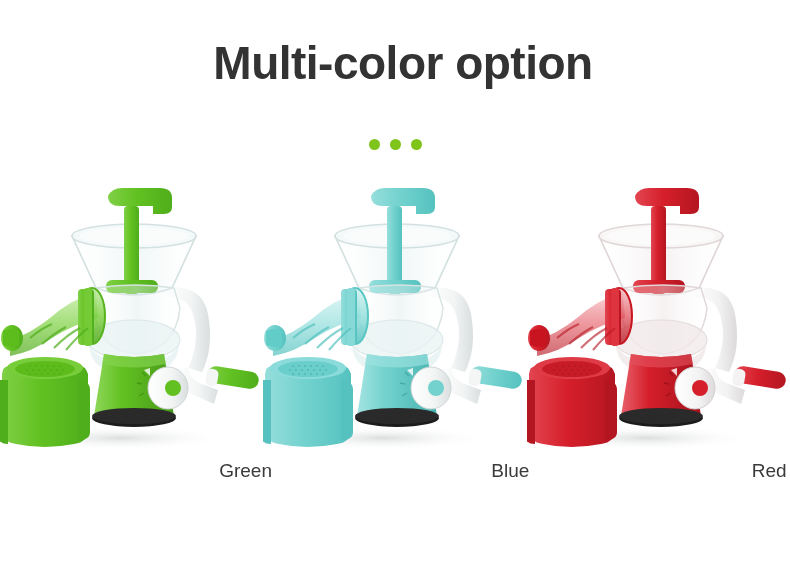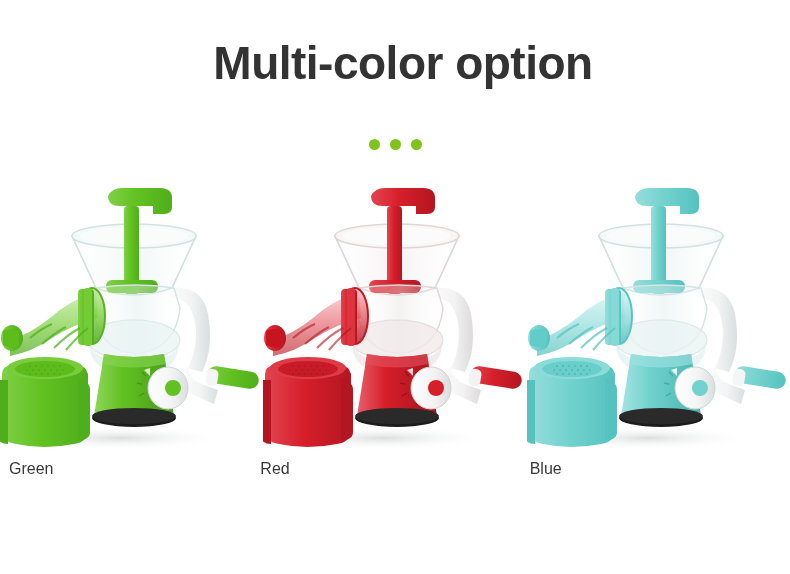--- a/index.html
+++ b/index.html
@@ -65,22 +65,22 @@
     left: 0;
     top: 0;
     width: 263px;
     height: 268px;
   }
   .label {
     position: absolute;
     left: 0;
     top: 272px;
     width: 263px;
-    text-align: left;
-    font-size: 16px;
+    text-align: right;
+    font-size: 19px;
     color: #3a3a3a;
     font-weight: normal;
   }
   
   .product.p1 .label { transform: translateX(9px); }
   .product.p2 .label { transform: translateX(3px); }
   .product.p3 .label { transform: translateX(-3px); }
 </style>
 </head>
 <body>
@@ -205,20 +205,129 @@
             <circle cx="42" cy="186" r="0.9"></circle>
           <circle cx="48" cy="186" r="0.9"></circle>
             <circle cx="54" cy="186" r="0.9"></circle>
             <circle cx="60" cy="186" r="0.9"></circle>
         </g>
 
         <path d="M76 190 q14 2 14 12 l0 42 q0 8 -12 8 l0 -62 z" fill="#4FAE1B"></path>
         <path d="M0 192 q-6 4 -4 14 l0 40 q2 10 12 10 l0 -64 z" fill="#4FAE1B"></path>
       </svg>
       <div class="label" style="color: rgb(58, 58, 58);">Green</div>
+    </div>
+
+    <div class="product p2">
+      <svg class="juicer" viewBox="0 0 263 268" xmlns="http://www.w3.org/2000/svg">
+        <defs>
+          <linearGradient id="gBody2" x1="0" y1="0" x2="1" y2="0">
+            <stop offset="0%" stop-color="#A4E4E2"></stop>
+            <stop offset="35%" stop-color="#73D2CE"></stop>
+            <stop offset="100%" stop-color="#46B3B0"></stop>
+          </linearGradient>
+          <linearGradient id="gCup2" x1="0" y1="0" x2="1" y2="0">
+            <stop offset="0%" stop-color="#96DEDC"></stop>
+            <stop offset="45%" stop-color="#73D2CE"></stop>
+            <stop offset="100%" stop-color="#55C2BF"></stop>
+          </linearGradient>
+          <linearGradient id="gAug2" x1="0" y1="0" x2="0" y2="1">
+            <stop offset="0%" stop-color="#D7F3F2" stop-opacity="0.85"></stop>
+            <stop offset="50%" stop-color="#8EDDDB" stop-opacity="0.8"></stop>
+            <stop offset="100%" stop-color="#55C2BF" stop-opacity="0.85"></stop>
+          </linearGradient>
+          <linearGradient id="gGlass2" x1="0" y1="0" x2="1" y2="0">
+            <stop offset="0%" stop-color="#FFFFFF" stop-opacity="0.1"></stop>
+            <stop offset="50%" stop-color="#DCEAEA" stop-opacity="0.45"></stop>
+            <stop offset="100%" stop-color="#FFFFFF" stop-opacity="0.12"></stop>
+          </linearGradient>
+          <linearGradient id="gWhite2" x1="0" y1="0" x2="1" y2="0">
+            <stop offset="0%" stop-color="#FFFFFF"></stop>
+            <stop offset="60%" stop-color="#F2F4F4"></stop>
+            <stop offset="100%" stop-color="#D9DEDE"></stop>
+          </linearGradient>
+          <radialGradient id="gShadow2" cx="0.5" cy="0.5" r="0.5">
+            <stop offset="0%" stop-color="#9aa0a0" stop-opacity="0.35"></stop>
+            <stop offset="100%" stop-color="#ffffff" stop-opacity="0"></stop>
+          </radialGradient>
+        </defs>
+
+        <ellipse cx="120" cy="250" rx="105" ry="12" fill="url(#gShadow2)"></ellipse>
+
+        <path d="M168 100 q34 -4 40 26 q6 34 -6 58 l-14 -4 q12 -26 6 -50 q-6 -24 -30 -20 z" fill="url(#gWhite2)"></path>
+        <path d="M188 180 q2 12 14 16 l16 6 l-4 14 l-18 -8 q-20 -8 -22 -26 z" fill="url(#gWhite2)"></path>
+        <rect x="207" y="181" width="52" height="17" rx="8.5" fill="url(#gCup2)" transform="rotate(9 233 189)"></rect>
+        <rect x="206" y="181" width="12" height="17" rx="5" fill="#F4F6F6" transform="rotate(9 212 189)"></rect>
+
+        <path d="M72 48 L196 48 L172 100 q-38 14 -76 0 z" fill="url(#gGlass2)" stroke="#D3E0E0" stroke-width="1.6"></path>
+        <ellipse cx="134" cy="48" rx="62" ry="12" fill="#F4F9F9" stroke="#D3E0E0" stroke-width="1.6" opacity="0.95"></ellipse>
+        <ellipse cx="134" cy="48" rx="54" ry="9" fill="#FFFFFF" opacity="0.55"></ellipse>
+
+        <rect x="124" y="18" width="15" height="88" rx="4" fill="url(#gCup2)"></rect>
+        <path d="M108 8 q4 -8 14 -8 h38 q12 0 12 10 v9 q0 7 -8 7 h-11 v-8 h-33 q-12 0 -12 -10 z" fill="url(#gCup2)"></path>
+        <rect x="106" y="92" width="52" height="13" rx="6" fill="url(#gCup2)"></rect>
+
+        <path d="M96 100 q40 -6 78 0 l6 20 q-4 40 -42 46 q-38 -2 -44 -42 z" fill="url(#gGlass2)" stroke="#D6E3E3" stroke-width="1.4"></path>
+        <ellipse cx="134" cy="152" rx="46" ry="20" fill="#EAF4F4" opacity="0.8" stroke="#D6E3E3" stroke-width="1.2"></ellipse>
+        <path d="M88 152 q4 22 46 24 q42 -2 46 -24 l-2 12 q-6 22 -44 24 q-38 -2 -44 -24 z" fill="#E2EFEF" opacity="0.7"></path>
+
+        <path d="M96 104 q-26 8 -46 26 q-20 16 -40 22 l0 16 q22 -4 42 -18 q22 -14 46 -20 z" fill="url(#gAug2)" opacity="0.85"></path>
+        <ellipse cx="92" cy="128" rx="13" ry="28" fill="url(#gAug2)" stroke="#58C6C3" stroke-width="2"></ellipse>
+        <rect x="78" y="101" width="16" height="56" rx="4" fill="url(#gCup2)"></rect>
+        <rect x="84" y="100" width="8" height="58" rx="3" fill="#86D9D7"></rect>
+        <ellipse cx="12" cy="150" rx="11" ry="13" fill="url(#gCup2)"></ellipse>
+        <path d="M3 143 q8 -4 16 0 l0 14 q-8 4 -16 0 z" fill="#62CCC9"></path>
+        <g opacity="0.7" fill="none" stroke="#55C2BF" stroke-width="2.2">
+          <path d="M30 150 q12 -10 22 -14"></path>
+          <path d="M42 156 q14 -12 24 -17"></path>
+          <path d="M54 160 q14 -14 26 -20"></path>
+          <path d="M66 162 q12 -14 22 -22"></path>
+        </g>
+
+        <path d="M104 166 q30 6 60 0 l10 62 q-40 10 -80 0 z" fill="url(#gBody2)"></path>
+        <path d="M104 166 q30 6 60 0 l2 10 q-32 7 -64 0 z" fill="#9DE2E0" opacity="0.65"></path>
+        <ellipse cx="134" cy="230" rx="42" ry="9" fill="#1C1C1C"></ellipse>
+        <ellipse cx="134" cy="228" rx="42" ry="8" fill="#2A2A2A"></ellipse>
+        <ellipse cx="168" cy="200" rx="20" ry="21" fill="url(#gWhite2)" stroke="#CFD6D6" stroke-width="1"></ellipse>
+        <circle cx="173" cy="200" r="8" fill="#73D2CE"></circle>
+        <path d="M150 188 l-6 -6 l6 -2 z" fill="#FFFFFF" opacity="0.8"></path>
+        <g stroke="#3AA19E" stroke-width="1.4" opacity="0.75">
+          <path d="M146 188 l-4 -4"></path>
+          <path d="M142 196 l-5 -1"></path>
+          <path d="M144 205 l-5 3"></path>
+        </g>
+
+        <path d="M14 176 q30 -8 62 0 q10 2 12 10 l0 56 q0 12 -14 14 q-30 6 -58 0 q-14 -2 -14 -14 l0 -56 q0 -8 12 -10 z" fill="url(#gCup2)"></path>
+        <ellipse cx="45" cy="180" rx="38" ry="11" fill="#8ADBD9"></ellipse>
+        <ellipse cx="45" cy="181" rx="30" ry="8" fill="#6ACECB"></ellipse>
+        <g opacity="0.45" fill="#2F9390">
+          <circle cx="30" cy="178" r="0.9"></circle>
+            <circle cx="36" cy="178" r="0.9"></circle>
+            <circle cx="42" cy="178" r="0.9"></circle>
+          <circle cx="48" cy="178" r="0.9"></circle>
+            <circle cx="54" cy="178" r="0.9"></circle>
+            <circle cx="60" cy="178" r="0.9"></circle>
+          <circle cx="27" cy="182" r="0.9"></circle>
+            <circle cx="33" cy="182" r="0.9"></circle>
+            <circle cx="39" cy="182" r="0.9"></circle>
+          <circle cx="45" cy="182" r="0.9"></circle>
+            <circle cx="51" cy="182" r="0.9"></circle>
+            <circle cx="57" cy="182" r="0.9"></circle>
+            <circle cx="63" cy="182" r="0.9"></circle>
+          <circle cx="30" cy="186" r="0.9"></circle>
+            <circle cx="36" cy="186" r="0.9"></circle>
+            <circle cx="42" cy="186" r="0.9"></circle>
+          <circle cx="48" cy="186" r="0.9"></circle>
+            <circle cx="54" cy="186" r="0.9"></circle>
+            <circle cx="60" cy="186" r="0.9"></circle>
+        </g>
+        <path d="M76 190 q14 2 14 12 l0 42 q0 8 -12 8 l0 -62 z" fill="#55C2BF"></path>
+        <path d="M0 192 q-6 4 -4 14 l0 40 q2 10 12 10 l0 -64 z" fill="#55C2BF"></path>
+      </svg>
+      <div class="label" style="color: rgb(58, 58, 58);">Blue</div>
     </div>
 
     <div class="product p3">
       <svg class="juicer" viewBox="0 0 263 268" xmlns="http://www.w3.org/2000/svg">
         <defs>
           <linearGradient id="gBody3" x1="0" y1="0" x2="1" y2="0">
             <stop offset="0%" stop-color="#E8606A"></stop>
             <stop offset="35%" stop-color="#D51F2B"></stop>
             <stop offset="100%" stop-color="#A5121C"></stop>
           </linearGradient>
@@ -316,123 +425,14 @@
           <circle cx="48" cy="186" r="0.9"></circle>
             <circle cx="54" cy="186" r="0.9"></circle>
             <circle cx="60" cy="186" r="0.9"></circle>
         </g>
         <path d="M76 190 q14 2 14 12 l0 42 q0 8 -12 8 l0 -62 z" fill="#B41621"></path>
         <path d="M0 192 q-6 4 -4 14 l0 40 q2 10 12 10 l0 -64 z" fill="#B41621"></path>
       </svg>
       <div class="label" style="color: rgb(58, 58, 58);">Red</div>
     </div>
 
-    <div class="product p2">
-      <svg class="juicer" viewBox="0 0 263 268" xmlns="http://www.w3.org/2000/svg">
-        <defs>
-          <linearGradient id="gBody2" x1="0" y1="0" x2="1" y2="0">
-            <stop offset="0%" stop-color="#A4E4E2"></stop>
-            <stop offset="35%" stop-color="#73D2CE"></stop>
-            <stop offset="100%" stop-color="#46B3B0"></stop>
-          </linearGradient>
-          <linearGradient id="gCup2" x1="0" y1="0" x2="1" y2="0">
-            <stop offset="0%" stop-color="#96DEDC"></stop>
-            <stop offset="45%" stop-color="#73D2CE"></stop>
-            <stop offset="100%" stop-color="#55C2BF"></stop>
-          </linearGradient>
-          <linearGradient id="gAug2" x1="0" y1="0" x2="0" y2="1">
-            <stop offset="0%" stop-color="#D7F3F2" stop-opacity="0.85"></stop>
-            <stop offset="50%" stop-color="#8EDDDB" stop-opacity="0.8"></stop>
-            <stop offset="100%" stop-color="#55C2BF" stop-opacity="0.85"></stop>
-          </linearGradient>
-          <linearGradient id="gGlass2" x1="0" y1="0" x2="1" y2="0">
-            <stop offset="0%" stop-color="#FFFFFF" stop-opacity="0.1"></stop>
-            <stop offset="50%" stop-color="#DCEAEA" stop-opacity="0.45"></stop>
-            <stop offset="100%" stop-color="#FFFFFF" stop-opacity="0.12"></stop>
-          </linearGradient>
-          <linearGradient id="gWhite2" x1="0" y1="0" x2="1" y2="0">
-            <stop offset="0%" stop-color="#FFFFFF"></stop>
-            <stop offset="60%" stop-color="#F2F4F4"></stop>
-            <stop offset="100%" stop-color="#D9DEDE"></stop>
-          </linearGradient>
-          <radialGradient id="gShadow2" cx="0.5" cy="0.5" r="0.5">
-            <stop offset="0%" stop-color="#9aa0a0" stop-opacity="0.35"></stop>
-            <stop offset="100%" stop-color="#ffffff" stop-opacity="0"></stop>
-          </radialGradient>
-        </defs>
-
-        <ellipse cx="120" cy="250" rx="105" ry="12" fill="url(#gShadow2)"></ellipse>
-
-        <path d="M168 100 q34 -4 40 26 q6 34 -6 58 l-14 -4 q12 -26 6 -50 q-6 -24 -30 -20 z" fill="url(#gWhite2)"></path>
-        <path d="M188 180 q2 12 14 16 l16 6 l-4 14 l-18 -8 q-20 -8 -22 -26 z" fill="url(#gWhite2)"></path>
-        <rect x="207" y="181" width="52" height="17" rx="8.5" fill="url(#gCup2)" transform="rotate(9 233 189)"></rect>
-        <rect x="206" y="181" width="12" height="17" rx="5" fill="#F4F6F6" transform="rotate(9 212 189)"></rect>
-
-        <path d="M72 48 L196 48 L172 100 q-38 14 -76 0 z" fill="url(#gGlass2)" stroke="#D3E0E0" stroke-width="1.6"></path>
-        <ellipse cx="134" cy="48" rx="62" ry="12" fill="#F4F9F9" stroke="#D3E0E0" stroke-width="1.6" opacity="0.95"></ellipse>
-        <ellipse cx="134" cy="48" rx="54" ry="9" fill="#FFFFFF" opacity="0.55"></ellipse>
-
-        <rect x="124" y="18" width="15" height="88" rx="4" fill="url(#gCup2)"></rect>
-        <path d="M108 8 q4 -8 14 -8 h38 q12 0 12 10 v9 q0 7 -8 7 h-11 v-8 h-33 q-12 0 -12 -10 z" fill="url(#gCup2)"></path>
-        <rect x="106" y="92" width="52" height="13" rx="6" fill="url(#gCup2)"></rect>
-
-        <path d="M96 100 q40 -6 78 0 l6 20 q-4 40 -42 46 q-38 -2 -44 -42 z" fill="url(#gGlass2)" stroke="#D6E3E3" stroke-width="1.4"></path>
-        <ellipse cx="134" cy="152" rx="46" ry="20" fill="#EAF4F4" opacity="0.8" stroke="#D6E3E3" stroke-width="1.2"></ellipse>
-        <path d="M88 152 q4 22 46 24 q42 -2 46 -24 l-2 12 q-6 22 -44 24 q-38 -2 -44 -24 z" fill="#E2EFEF" opacity="0.7"></path>
-
-        <path d="M96 104 q-26 8 -46 26 q-20 16 -40 22 l0 16 q22 -4 42 -18 q22 -14 46 -20 z" fill="url(#gAug2)" opacity="0.85"></path>
-        <ellipse cx="92" cy="128" rx="13" ry="28" fill="url(#gAug2)" stroke="#58C6C3" stroke-width="2"></ellipse>
-        <rect x="78" y="101" width="16" height="56" rx="4" fill="url(#gCup2)"></rect>
-        <rect x="84" y="100" width="8" height="58" rx="3" fill="#86D9D7"></rect>
-        <ellipse cx="12" cy="150" rx="11" ry="13" fill="url(#gCup2)"></ellipse>
-        <path d="M3 143 q8 -4 16 0 l0 14 q-8 4 -16 0 z" fill="#62CCC9"></path>
-        <g opacity="0.7" fill="none" stroke="#55C2BF" stroke-width="2.2">
-          <path d="M30 150 q12 -10 22 -14"></path>
-          <path d="M42 156 q14 -12 24 -17"></path>
-          <path d="M54 160 q14 -14 26 -20"></path>
-          <path d="M66 162 q12 -14 22 -22"></path>
-        </g>
-
-        <path d="M104 166 q30 6 60 0 l10 62 q-40 10 -80 0 z" fill="url(#gBody2)"></path>
-        <path d="M104 166 q30 6 60 0 l2 10 q-32 7 -64 0 z" fill="#9DE2E0" opacity="0.65"></path>
-        <ellipse cx="134" cy="230" rx="42" ry="9" fill="#1C1C1C"></ellipse>
-        <ellipse cx="134" cy="228" rx="42" ry="8" fill="#2A2A2A"></ellipse>
-        <ellipse cx="168" cy="200" rx="20" ry="21" fill="url(#gWhite2)" stroke="#CFD6D6" stroke-width="1"></ellipse>
-        <circle cx="173" cy="200" r="8" fill="#73D2CE"></circle>
-        <path d="M150 188 l-6 -6 l6 -2 z" fill="#FFFFFF" opacity="0.8"></path>
-        <g stroke="#3AA19E" stroke-width="1.4" opacity="0.75">
-          <path d="M146 188 l-4 -4"></path>
-          <path d="M142 196 l-5 -1"></path>
-          <path d="M144 205 l-5 3"></path>
-        </g>
-
-        <path d="M14 176 q30 -8 62 0 q10 2 12 10 l0 56 q0 12 -14 14 q-30 6 -58 0 q-14 -2 -14 -14 l0 -56 q0 -8 12 -10 z" fill="url(#gCup2)"></path>
-        <ellipse cx="45" cy="180" rx="38" ry="11" fill="#8ADBD9"></ellipse>
-        <ellipse cx="45" cy="181" rx="30" ry="8" fill="#6ACECB"></ellipse>
-        <g opacity="0.45" fill="#2F9390">
-          <circle cx="30" cy="178" r="0.9"></circle>
-            <circle cx="36" cy="178" r="0.9"></circle>
-            <circle cx="42" cy="178" r="0.9"></circle>
-          <circle cx="48" cy="178" r="0.9"></circle>
-            <circle cx="54" cy="178" r="0.9"></circle>
-            <circle cx="60" cy="178" r="0.9"></circle>
-          <circle cx="27" cy="182" r="0.9"></circle>
-            <circle cx="33" cy="182" r="0.9"></circle>
-            <circle cx="39" cy="182" r="0.9"></circle>
-          <circle cx="45" cy="182" r="0.9"></circle>
-            <circle cx="51" cy="182" r="0.9"></circle>
-            <circle cx="57" cy="182" r="0.9"></circle>
-            <circle cx="63" cy="182" r="0.9"></circle>
-          <circle cx="30" cy="186" r="0.9"></circle>
-            <circle cx="36" cy="186" r="0.9"></circle>
-            <circle cx="42" cy="186" r="0.9"></circle>
-          <circle cx="48" cy="186" r="0.9"></circle>
-            <circle cx="54" cy="186" r="0.9"></circle>
-            <circle cx="60" cy="186" r="0.9"></circle>
-        </g>
-        <path d="M76 190 q14 2 14 12 l0 42 q0 8 -12 8 l0 -62 z" fill="#55C2BF"></path>
-        <path d="M0 192 q-6 4 -4 14 l0 40 q2 10 12 10 l0 -64 z" fill="#55C2BF"></path>
-      </svg>
-      <div class="label" style="color: rgb(58, 58, 58);">Blue</div>
-    </div>
-
   </div>
 </div>
 
 </body></html>

